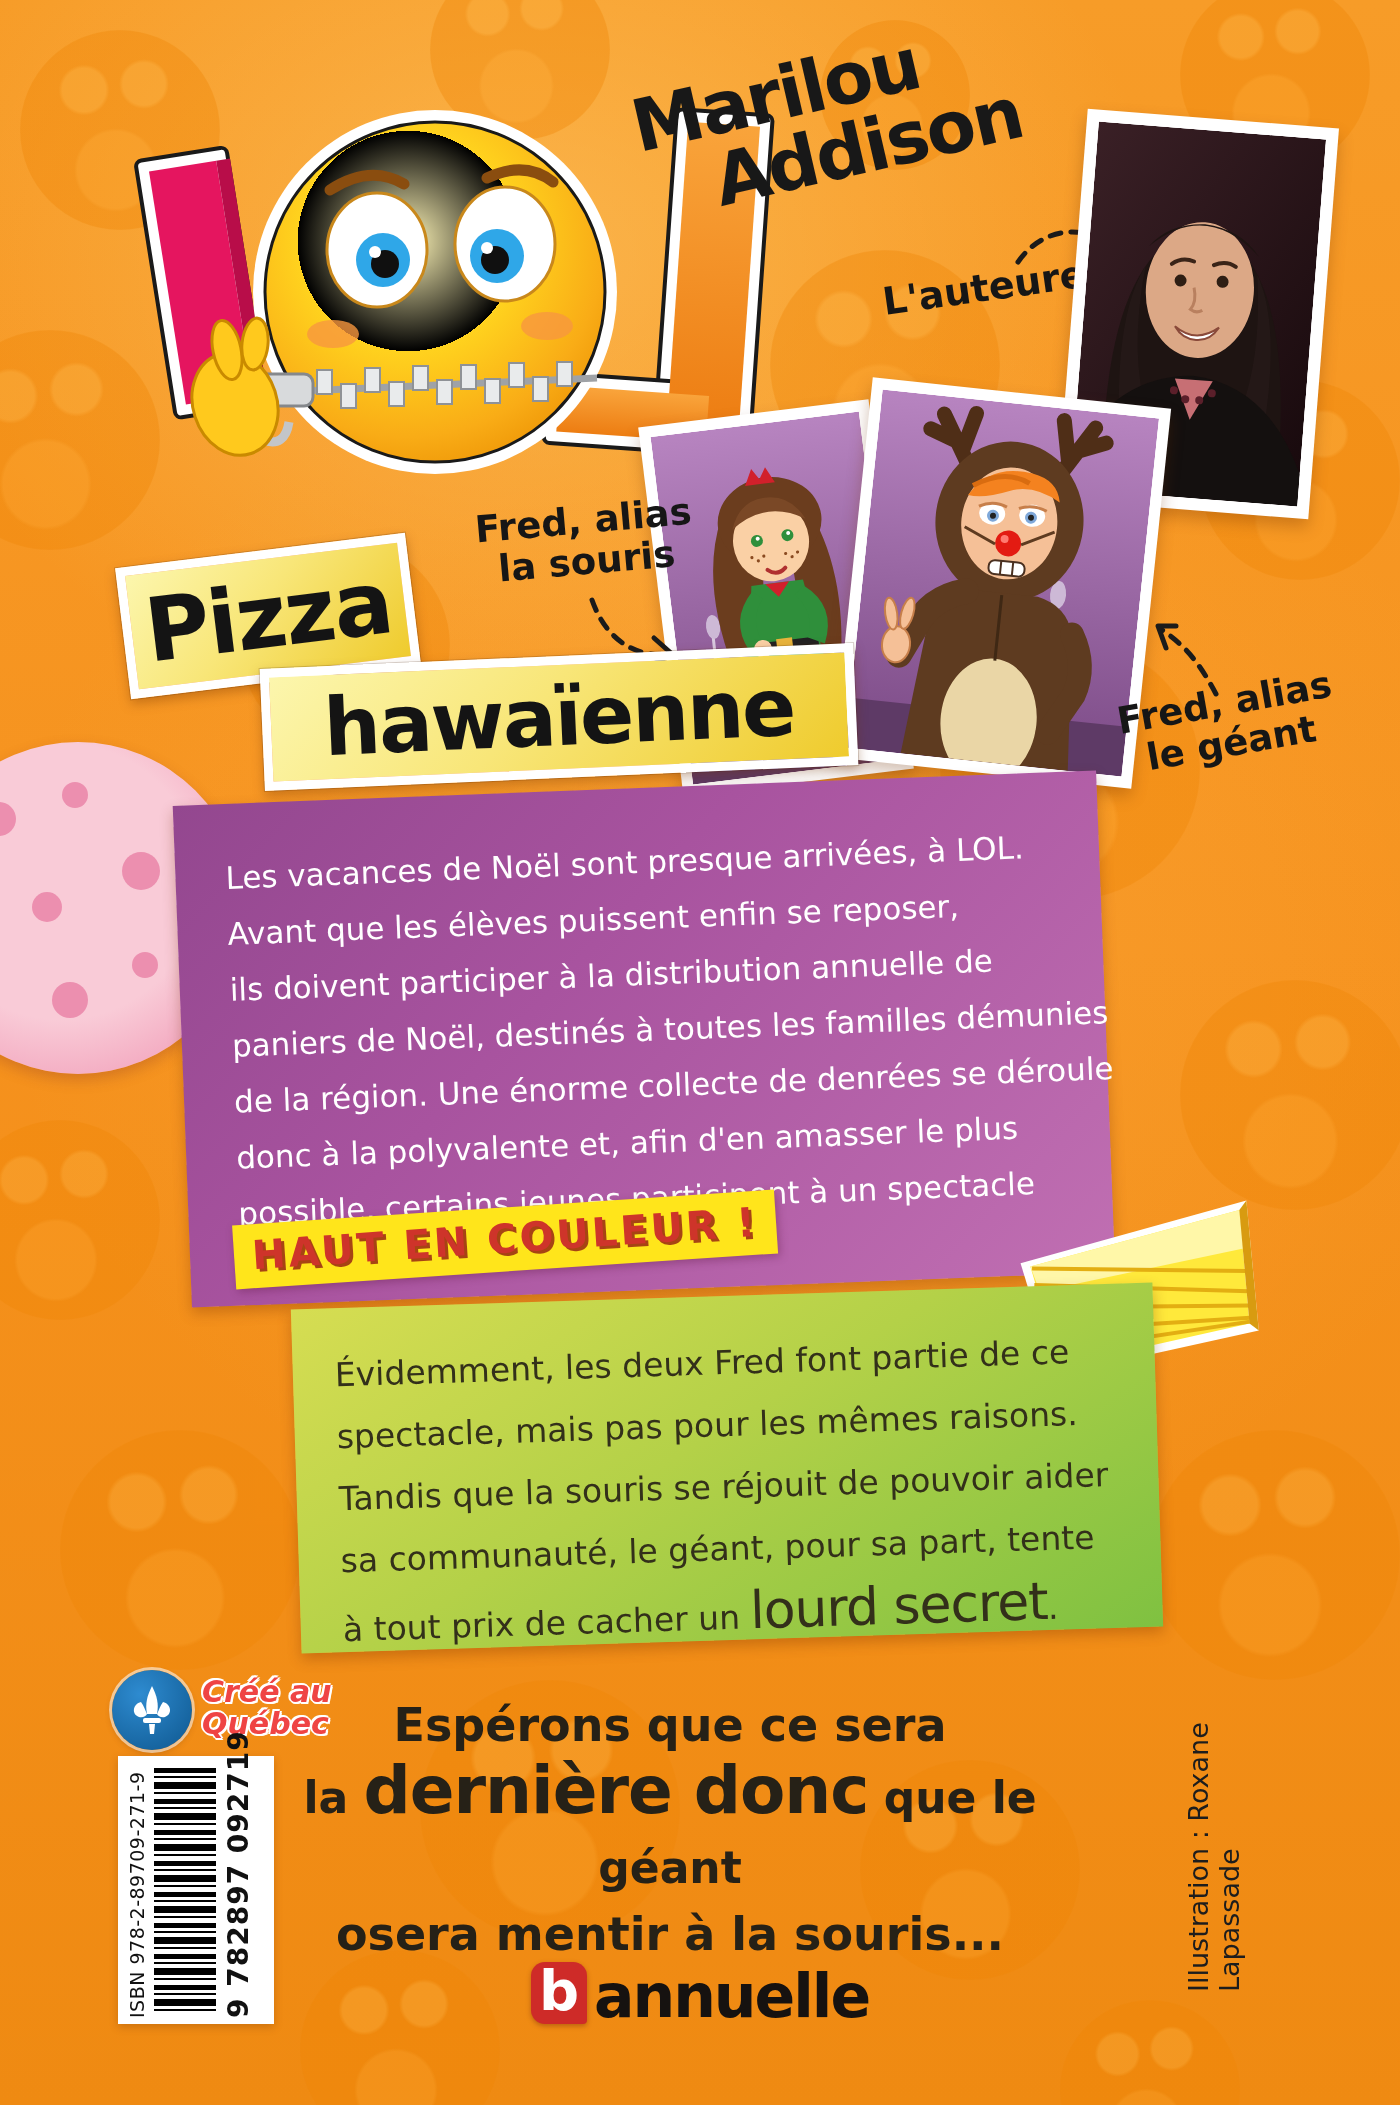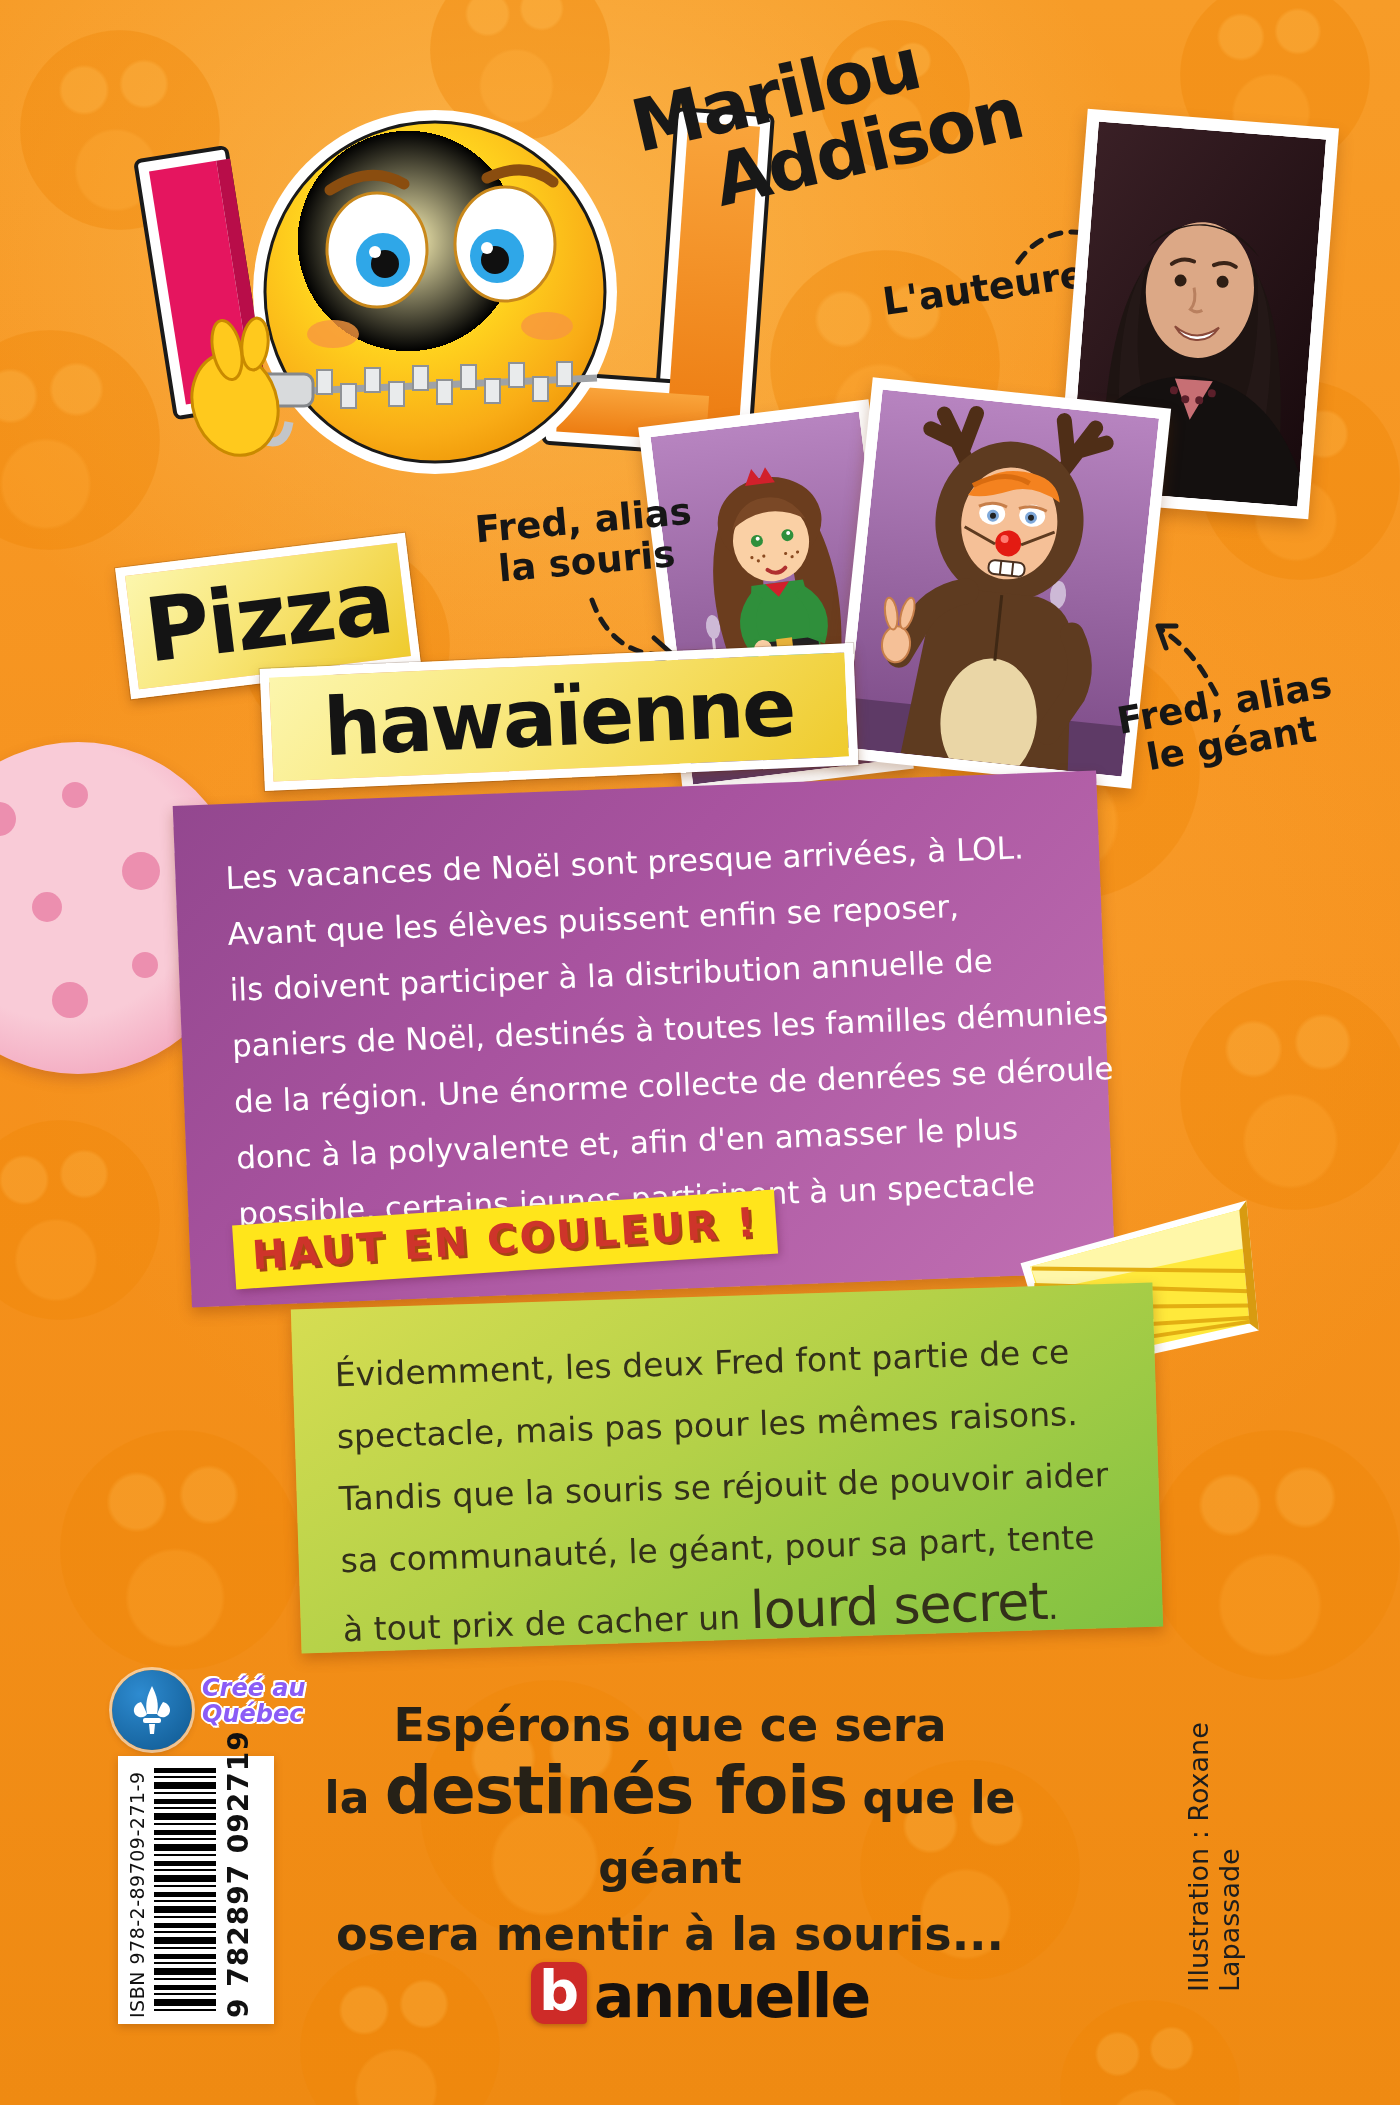--- a/index.html
+++ b/index.html
@@ -91,22 +91,22 @@
   .pineapple{ left:1000px; top:1168px; width:282px; height:252px; }
 
   
   .quebec-circle{
     left:112px; top:1670px; width:80px; height:80px; border-radius:50%;
     background:radial-gradient(circle at 35% 30%, #2E8BD0, #16649F 75%);
     box-shadow:0 0 0 3px rgba(255,255,255,.55), 0 3px 7px rgba(100,40,0,.3);
     display:flex; align-items:center; justify-content:center;
   }
   .quebec-text{
-    left:202px; top:1676px; font-size:24px; font-weight:bold; font-style:italic;
-    color:#8b5cf6; line-height:1.08;
+    left:202px; top:1676px; font-size:30px; font-weight:bold; font-style:italic;
+    color:#ef4444; line-height:1.08;
     text-shadow:-2px 0 0 #fff, 2px 0 0 #fff, 0 -2px 0 #fff, 0 2px 0 #fff, 2px 2px 0 #fff, -2px -2px 0 #fff;
   }
 
   
   .barcode{ left:118px; top:1756px; width:156px; height:268px; background:#fff; box-shadow:0 3px 8px rgba(100,40,0,.25);}
   .rot-ccw{ position:absolute; transform:rotate(-90deg); transform-origin:0 0; white-space:nowrap;}
   .isbn-label{ left:8px; top:262px; width:250px; font-size:19px; color:#111; letter-spacing:.5px;}
   .bars{ position:absolute; left:36px; top:12px; width:62px; height:244px;
     background:repeating-linear-gradient(180deg,#000 0 5px,#fff 5px 8px,#000 8px 10px,#fff 10px 14px,#000 14px 21px,#fff 21px 24px,#000 24px 26px,#fff 26px 31px);}
   .bc-digits{ left:104px; top:262px; width:250px; font-size:28px; font-weight:bold; color:#111; letter-spacing:1px;}
@@ -454,21 +454,21 @@
 </div>
 
 <div class="abs barcode">
   <div class="rot-ccw isbn-label">ISBN 978-2-89709-271-9</div>
   <div class="bars"></div>
   <div class="rot-ccw bc-digits">9 782897 092719</div>
 </div>
 
 <div class="abs tagline">
   <div class="t1">Espérons que ce sera</div>
-  <div class="t2"><span>la </span><span class="big">destinés fois</span><span> que le géant</span></div>
+  <div class="t2"><span>la </span><span class="big">dernière donc</span><span> que le géant</span></div>
   <div class="t3">osera mentir à la souris...</div>
 </div>
 
 <div class="abs publisher">
   <div class="pub-b">b</div>
   <div class="pub-rest">annuelle</div>
 </div>
 
 <div class="abs credit">Illustration : Roxane Lapassade</div>
 

